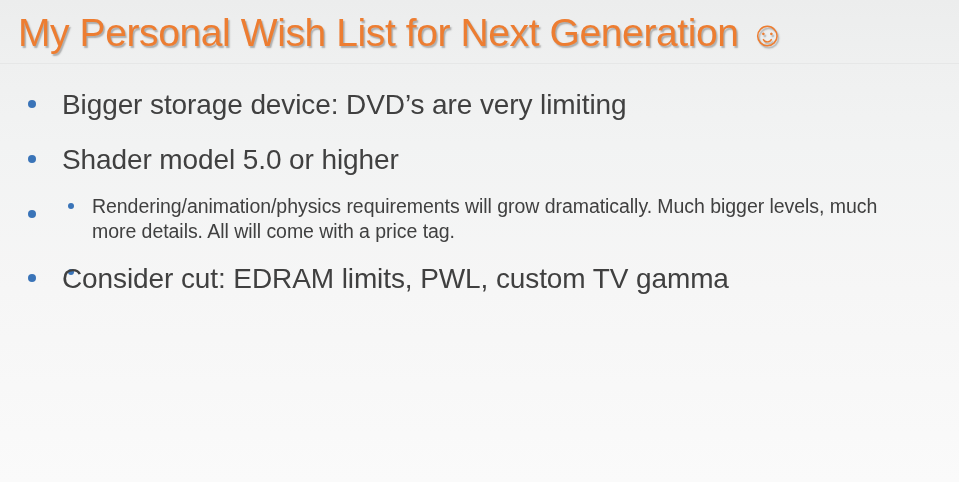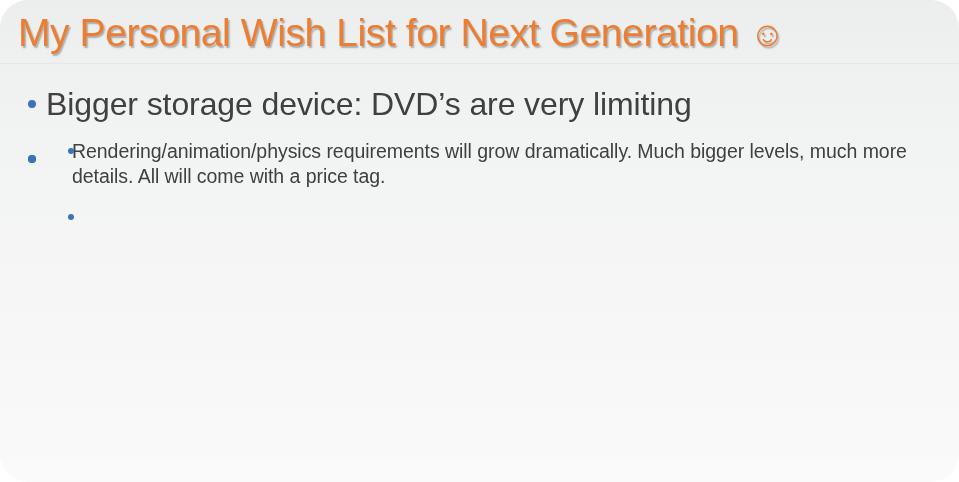--- a/index.html
+++ b/index.html
@@ -15,21 +15,20 @@
   }
 
   #slide {
     position: relative;
     width: 959px;
     height: 482px;
     box-sizing: border-box;
     
     background:
       linear-gradient(180deg, #eceded 0%, #eff0f0 13%, #f2f3f3 30%, #f6f6f6 60%, #fafafa 100%);
-    border-radius: 28px;
   }
 
   
   #slide::after {
     content: "";
     position: absolute;
     left: 0; right: 0;
     top: 63px;
     height: 1px;
     background: rgba(0,0,0,0.035);
@@ -75,41 +74,41 @@
   }
 
   .bullet {
     position: relative;
     display: block;
     box-sizing: border-box;
   }
 
   
   .lvl1 {
-    padding-left: 46px;
+    padding-left: 62px;
     padding-right: 8px;
-    font-size: 32px;
+    font-size: 28px;
     line-height: 37px;
     color: #404040;
     margin-bottom: 18px;
     letter-spacing: -0.1px;
   }
   .lvl1 > .dot {
     position: absolute;
     left: 28px;
     top: 14px;
     width: 8px;
     height: 8px;
     border-radius: 50%;
     background: #3A74B8;
   }
 
   
   .lvl2 {
-    padding-left: 72px;
+    padding-left: 92px;
     padding-right: 40px;
     font-size: 19.5px;
     line-height: 25px;
     color: #404040;
     margin-bottom: 16px;
     letter-spacing: -0.05px;
   }
   .lvl2 > .dot {
     position: absolute;
     left: 68px;
@@ -134,30 +133,35 @@
 
   <div class="body-area">
 
     <div class="bullet lvl1">
       <span class="dot"></span>
       <span>Bigger storage device: DVD’s are very limiting</span>
     </div>
 
     <div class="bullet lvl1">
       <span class="dot"></span>
+      <span>Shader model 5.0 or higher</span>
     </div>
 
     <div class="bullet lvl1">
       <span class="dot"></span>
     </div>
 
     <div class="bullet lvl2 tight-top">
       <span class="dot"></span>
       <span>Rendering/animation/physics requirements will grow dramatically. Much bigger levels, much more details. All will come with a price tag.</span>
     </div>
 
     <div class="bullet lvl2">
       <span class="dot"></span>
     </div>
 
+    <div class="bullet lvl1">
+      <span class="dot"></span>
+      <span>Consider cut: EDRAM limits, PWL, custom TV gamma</span>
+    </div>
 
   </div>
 </div>
 
 </body></html>

